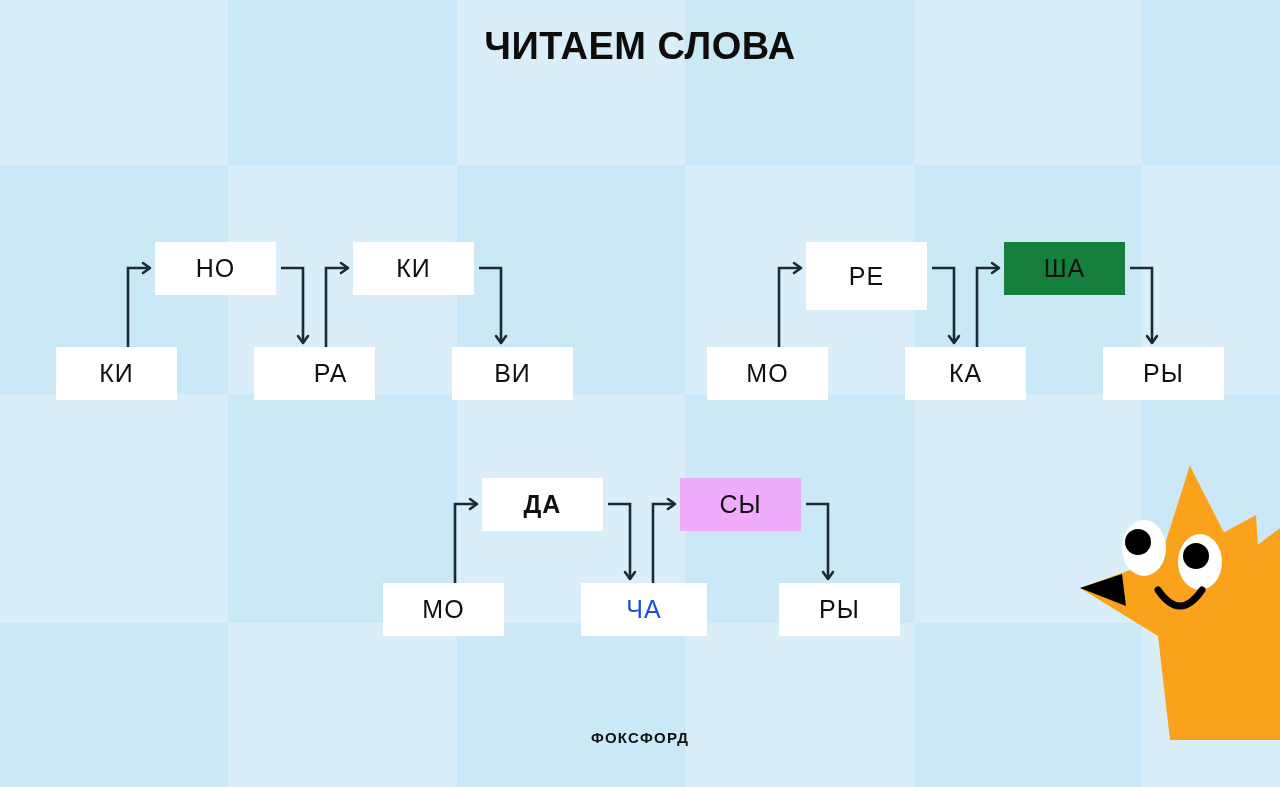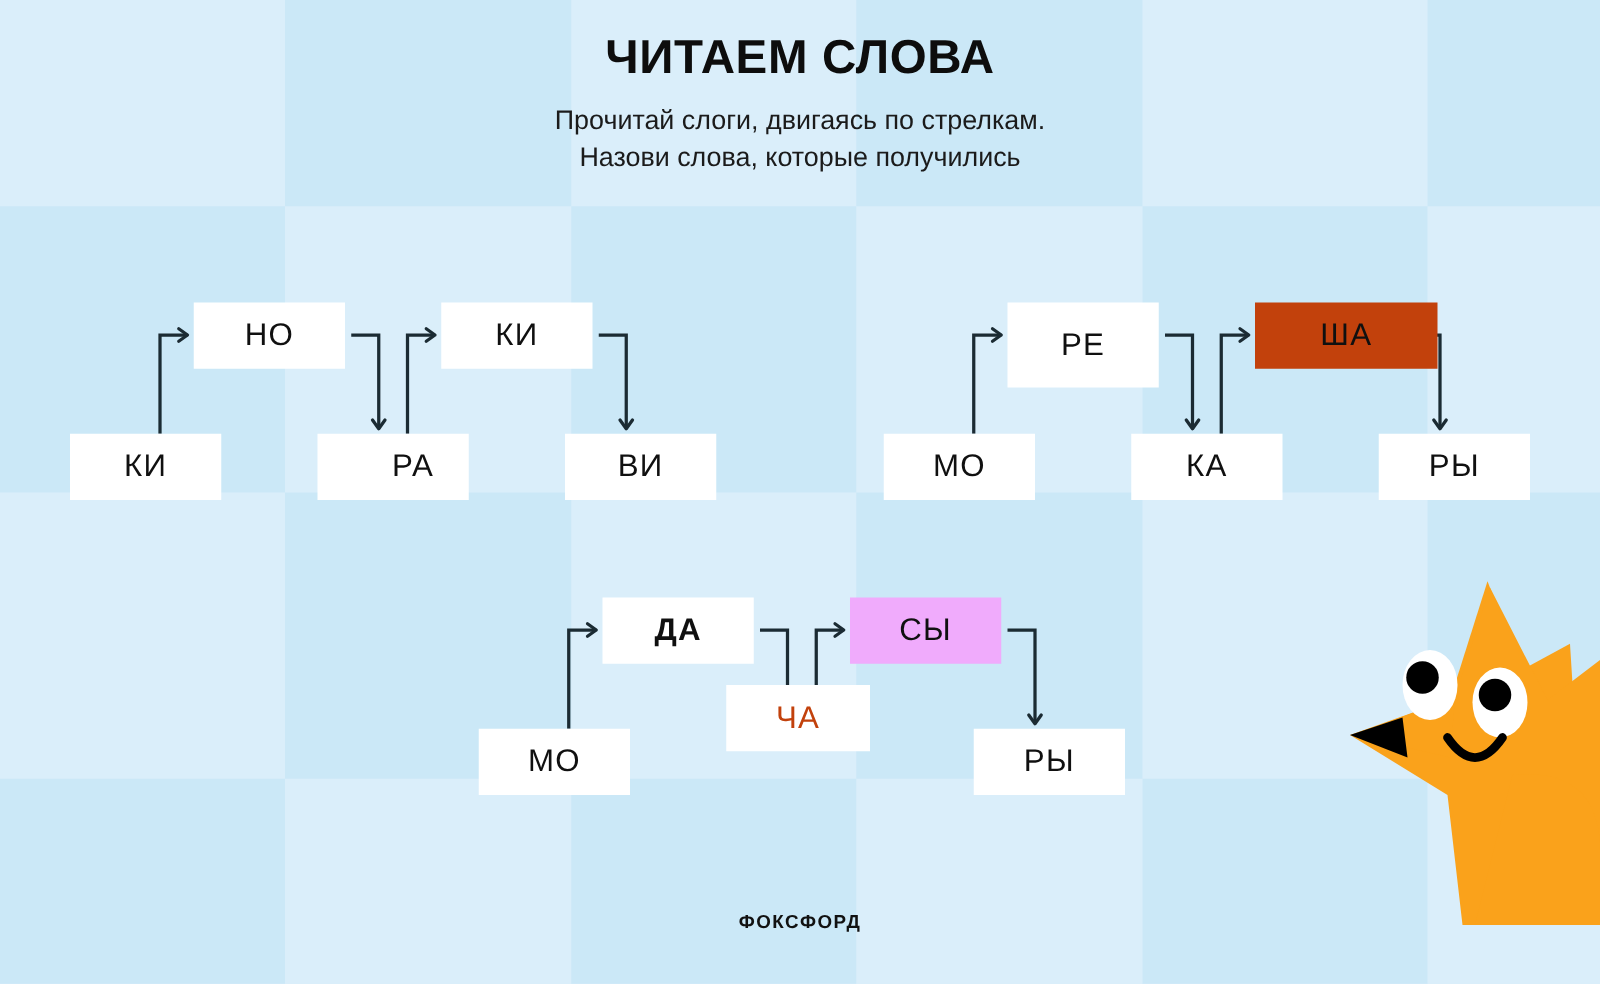--- a/index.html
+++ b/index.html
@@ -119,24 +119,20 @@
     <div class="tile" style="left: 228px; top: 394px; width: 229px; height: 229px; background: rgb(203, 232, 247);"></div>
     <div class="tile" style="left: 685px; top: 394px; width: 229px; height: 229px; background: rgb(203, 232, 247);"></div>
     <div class="tile" style="left: 1142px; top: 394px; width: 138px; height: 229px; background: rgb(203, 232, 247);"></div>
     <div class="tile" style="left: 0px; top: 623px; width: 228px; height: 164px; background: rgb(203, 232, 247);"></div>
     <div class="tile" style="left: 457px; top: 623px; width: 228px; height: 164px; background: rgb(203, 232, 247);"></div>
     <div class="tile" style="left: 914px; top: 623px; width: 228px; height: 164px; background: rgb(203, 232, 247);"></div>
   </div>
 
 <div id="header">
   <h1 id="title">ЧИТАЕМ СЛОВА</h1>
-  <div id="subtitle">
-    <p class="subtitle-line">Прочитай слоги, двигаясь по стрелкам.</p>
-    <p class="subtitle-line">Назови слова, которые получились</p>
-  </div>
 </div>
 
 <svg id="arrow-layer" viewBox="0 0 1280 787">
     <g>
       <path d="M128 347 L128 268 L150 268" stroke="#1b2b33" stroke-width="2.6" fill="none" stroke-linecap="butt" stroke-linejoin="miter"></path>
       <path d="M143 263 L150 268 L143 273" stroke="#1b2b33" stroke-width="2.6" fill="none" stroke-linecap="round" stroke-linejoin="round"></path>
     </g>
     <g>
       <path d="M281 268 L303 268 L303 343" stroke="#1b2b33" stroke-width="2.6" fill="none" stroke-linecap="butt" stroke-linejoin="miter"></path>
       <path d="M298 336 L303 343 L308 336" stroke="#1b2b33" stroke-width="2.6" fill="none" stroke-linecap="round" stroke-linejoin="round"></path>
@@ -185,25 +181,25 @@
 
 <div id="diagram">
     <div class="syl-box" style="left: 56px; top: 347px; width: 121px; height: 53px; background: rgb(255, 255, 255); color: rgb(16, 16, 16);">КИ</div>
     <div class="syl-box" style="left: 155px; top: 242px; width: 121px; height: 53px; background: rgb(255, 255, 255); color: rgb(16, 16, 16);">НО</div>
     <div class="syl-box" style="left: 254px; top: 347px; width: 121px; height: 53px; background: rgb(255, 255, 255); color: rgb(16, 16, 16); padding-left: 32px;">РА</div>
     <div class="syl-box" style="left: 353px; top: 242px; width: 121px; height: 53px; background: rgb(255, 255, 255); color: rgb(16, 16, 16);">КИ</div>
     <div class="syl-box" style="left: 452px; top: 347px; width: 121px; height: 53px; background: rgb(255, 255, 255); color: rgb(16, 16, 16); text-align: right;">ВИ</div>
     <div class="syl-box" style="left: 707px; top: 347px; width: 121px; height: 53px; background: rgb(255, 255, 255); color: rgb(16, 16, 16);">МО</div>
     <div class="syl-box" style="left: 806px; top: 242px; width: 121px; height: 68px; background: rgb(255, 255, 255); color: rgb(16, 16, 16);">РЕ</div>
     <div class="syl-box" style="left: 905px; top: 347px; width: 121px; height: 53px; background: rgb(255, 255, 255); color: rgb(16, 16, 16);">КА</div>
-    <div class="syl-box" style="left: 1004px; top: 242px; width: 146px; height: 53px; background: #c2410c; color: rgb(16, 16, 16);">ША</div>
+    <div class="syl-box" style="left: 1004px; top: 242px; width: 121px; height: 53px; background: #15803d; color: rgb(16, 16, 16);">ША</div>
     <div class="syl-box" style="left: 1103px; top: 347px; width: 121px; height: 53px; background: rgb(255, 255, 255); color: rgb(16, 16, 16);">РЫ</div>
     <div class="syl-box" style="left: 383px; top: 583px; width: 121px; height: 53px; background: rgb(255, 255, 255); color: rgb(16, 16, 16);">МО</div>
     <div class="syl-box" style="left: 482px; top: 478px; width: 121px; height: 53px; background: rgb(255, 255, 255); color: rgb(16, 16, 16); font-weight: bold;">ДА</div>
-    <div class="syl-box" style="left: 581px; top: 548px; width: 115px; height: 53px; background: rgb(255, 255, 255); color: #c2410c;">ЧА</div>
+    <div class="syl-box" style="left: 581px; top: 583px; width: 126px; height: 53px; background: rgb(255, 255, 255); color: #1d4ed8;">ЧА</div>
     <div class="syl-box" style="left: 680px; top: 478px; width: 121px; height: 53px; background: #f0abfc; color: rgb(16, 16, 16);">СЫ</div>
     <div class="syl-box" style="left: 779px; top: 583px; width: 121px; height: 53px; background: rgb(255, 255, 255); color: rgb(16, 16, 16);">РЫ</div>
   </div>
 
 <svg id="fox" viewBox="0 0 220 300">
 
   <path d="M130 25 L100 120 L160 105 Z" fill="#faa21b"></path>
 
   <path d="M196 75 L150 100 L200 140 Z" fill="#faa21b"></path>
 

